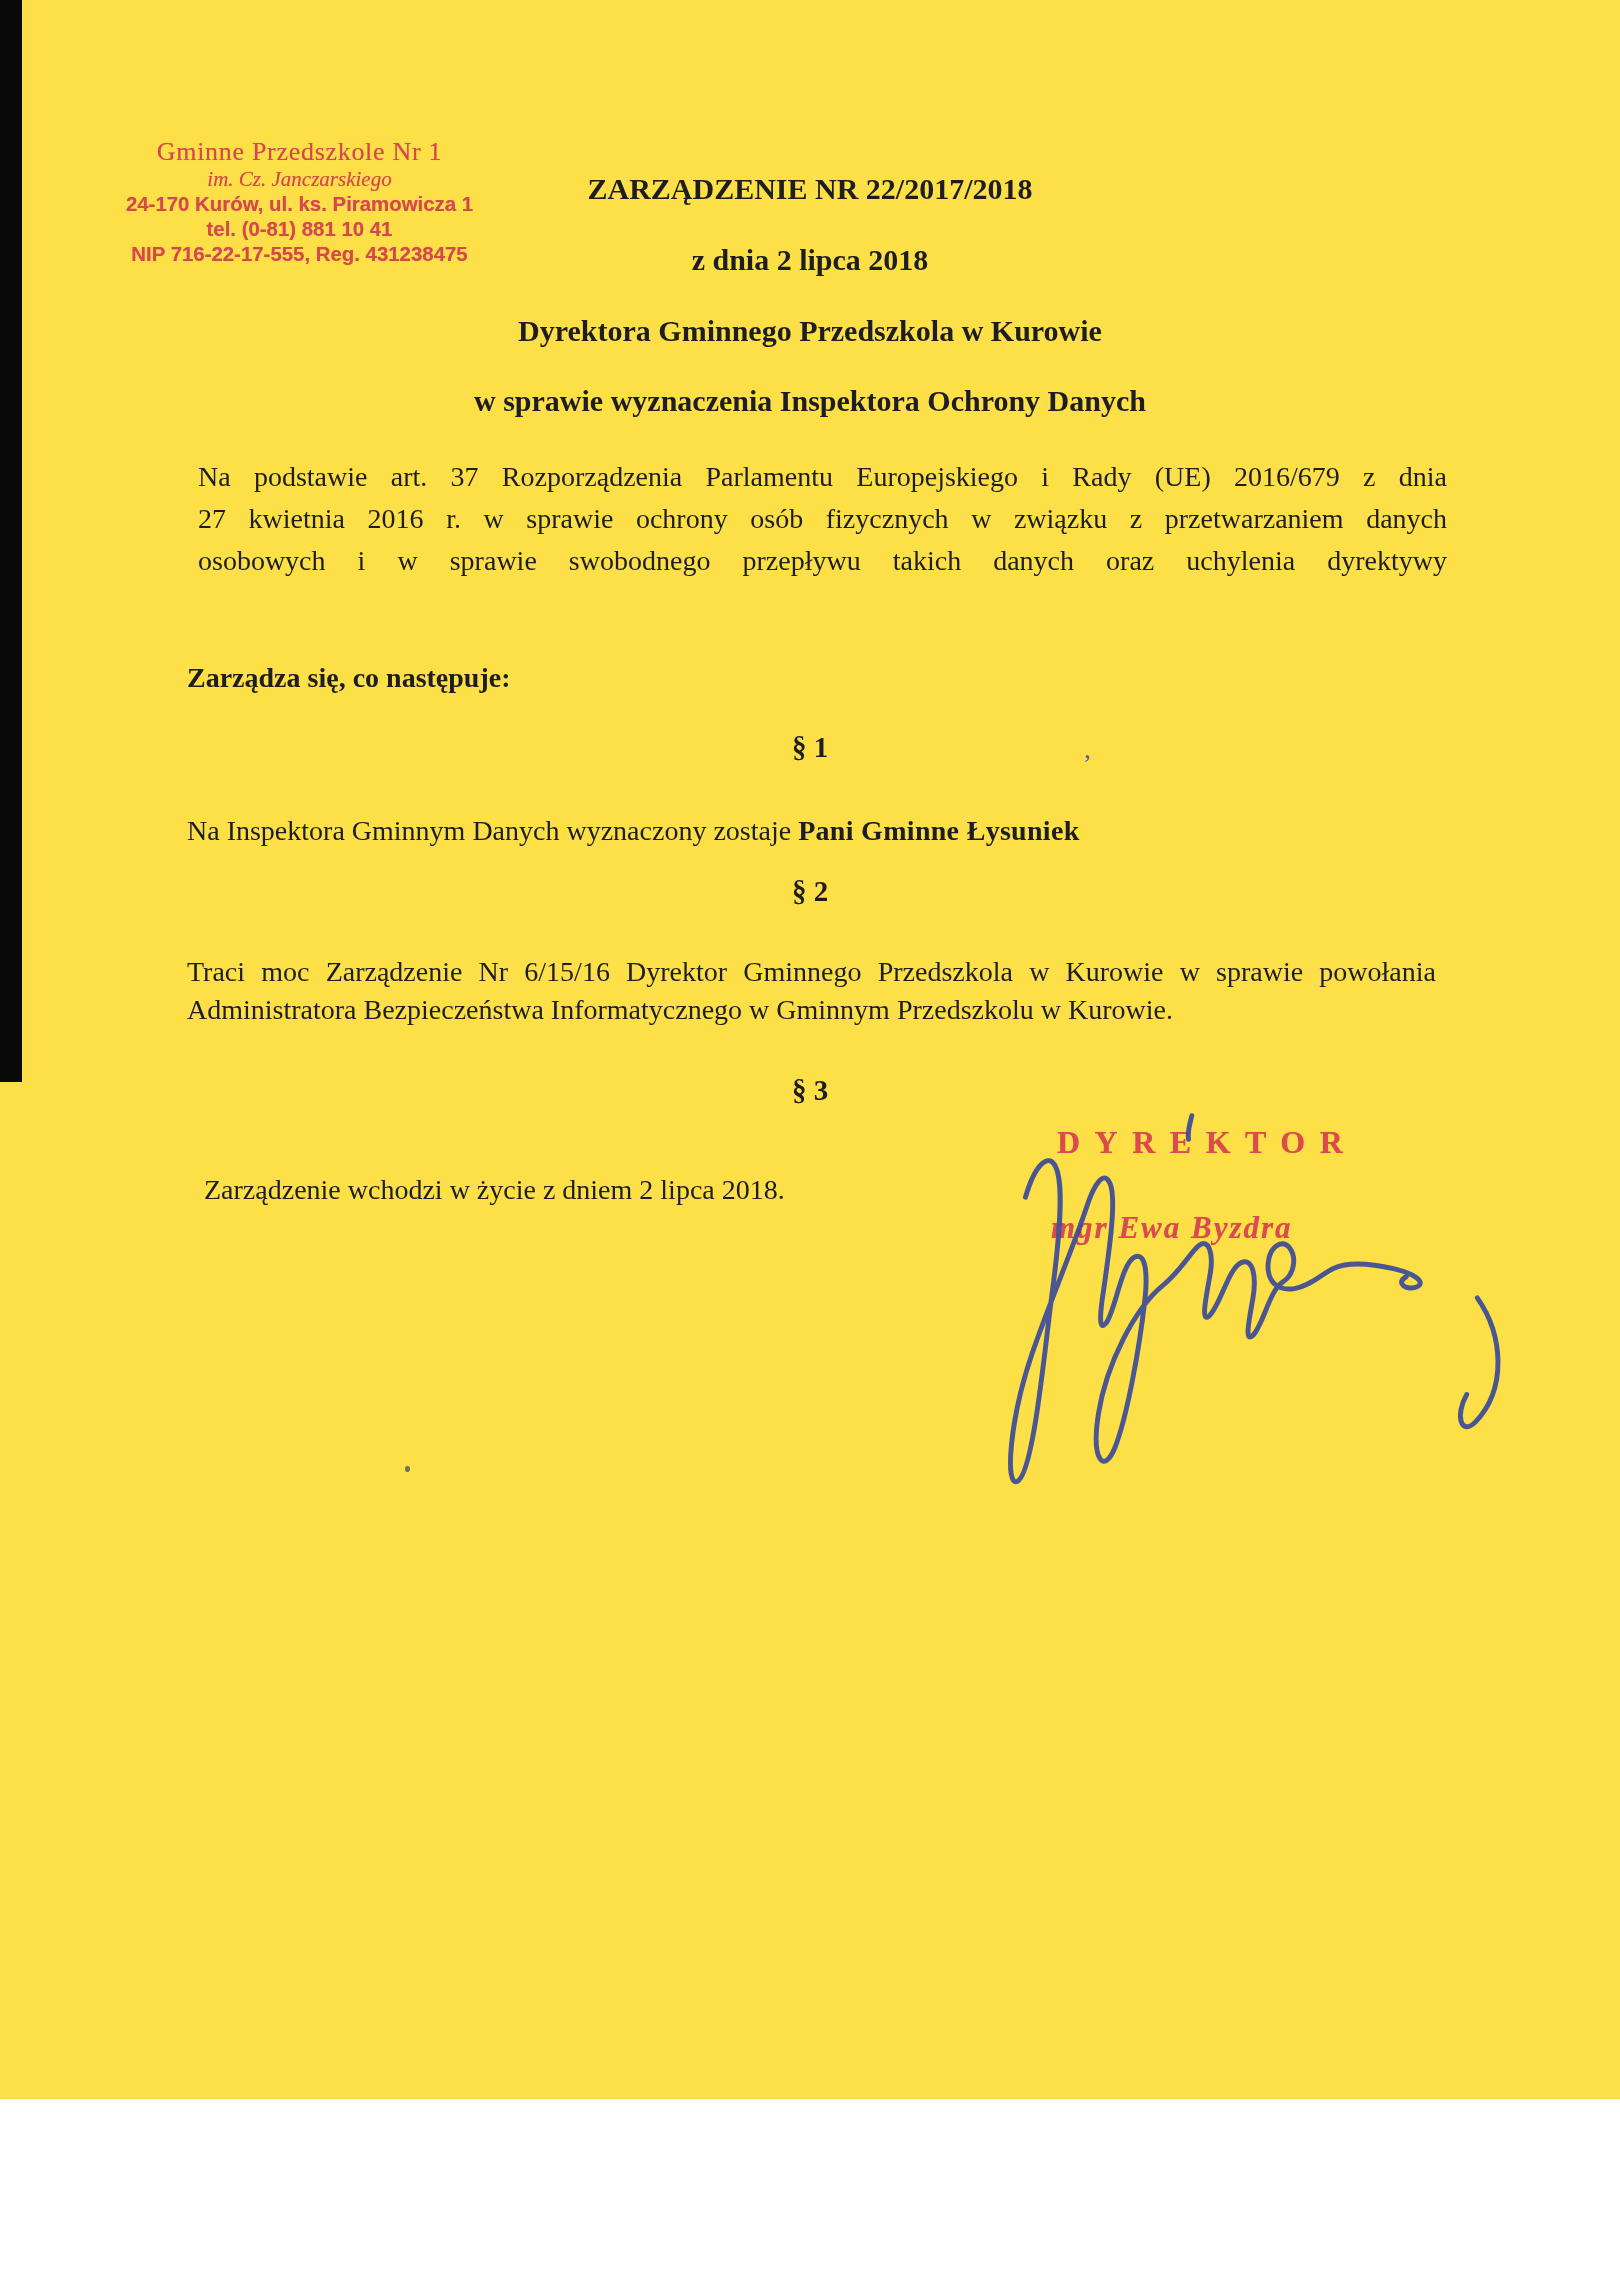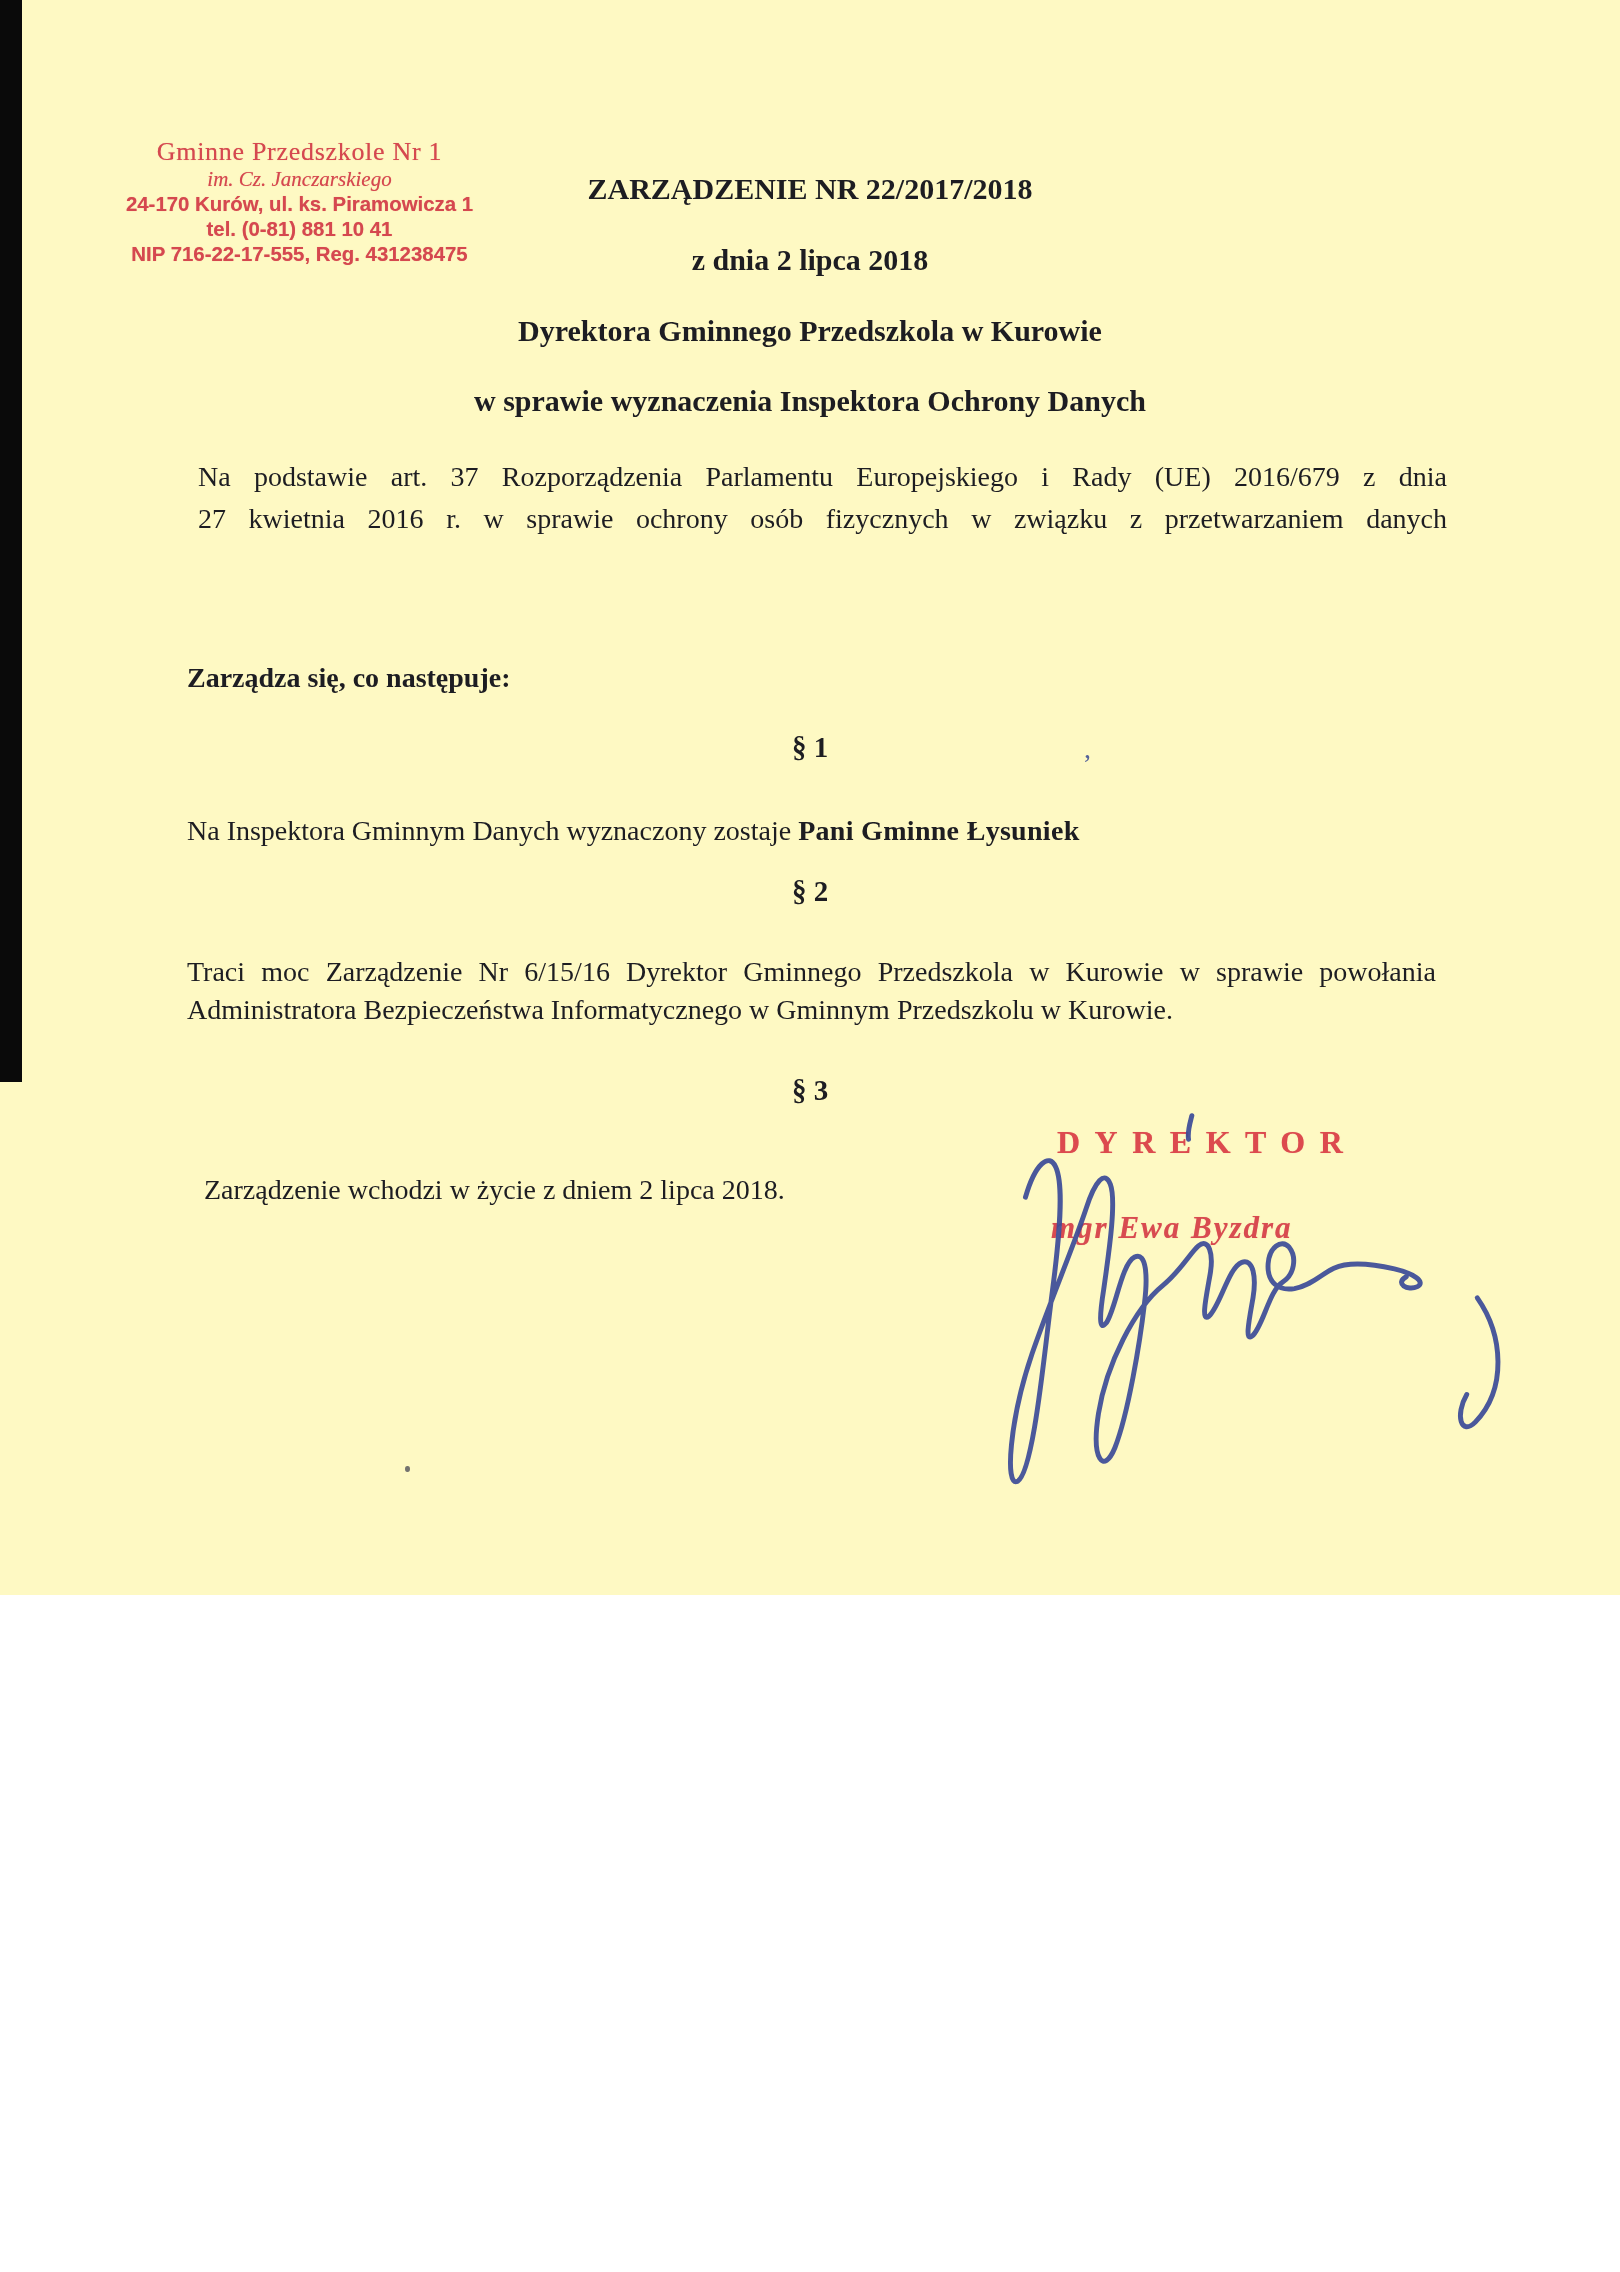--- a/index.html
+++ b/index.html
@@ -1,19 +1,19 @@
 <!DOCTYPE html>
 <html lang="pl" style="font-size:10.5px"><head>
 <meta charset="utf-8">
 <style>
   html,body{margin:0;padding:0;background:#ffffff;}
   .page{
     position:relative;
-    width:1620px;height:1595px;
-    background:#fef9c3;
+    width:1620px;height:2099px;
+    background:#fde047;
     overflow:hidden;
     font-family:"Liberation Serif", serif;
     color:#1d1d22;
   }
   
   .scan-bar{position:absolute;left:0;top:0;width:22.4px;height:1082px;background:#0a0a0a;}
   .speck{position:absolute;background:#111;border-radius:40% 60% 50% 50%;}
   .speck-a{left:5.3px;top:2159px;width:14.5px;height:24px;}
   .speck-b{left:9.2px;top:2194px;width:10px;height:16px;}
   .speck-c{left:37px;top:2254px;width:30px;height:10.5px;border-radius:40%;}
@@ -89,20 +89,21 @@
   <div class="heading">
     <div class="h-title">ZARZĄDZENIE NR 22/2017/2018</div>
     <div class="h-date">z dnia 2 lipca 2018</div>
     <div class="h-issuer">Dyrektora Gminnego Przedszkola w Kurowie</div>
     <div class="h-subject">w sprawie wyznaczenia Inspektora Ochrony Danych</div>
   </div>
 
   <div class="preamble bodytext">
     <div class="jline">Na podstawie art. 37 Rozporządzenia Parlamentu Europejskiego i Rady (UE) 2016/679 z dnia</div>
     <div class="jline">27 kwietnia 2016 r. w sprawie ochrony osób fizycznych w związku z przetwarzaniem danych</div>
+    <div class="jline">osobowych i w sprawie swobodnego przepływu takich danych oraz uchylenia dyrektywy</div>
   </div>
 
   <div class="order-intro">Zarządza się, co następuje:</div>
 
   <div class="sec-head sh1">§ 1</div>
   <div class="stray-comma">,</div>
   <div class="s1-text"><span>Na Inspektora Gminnym Danych wyznaczony zostaje </span><b>Pani Gminne Łysuniek</b></div>
 
   <div class="sec-head sh2">§ 2</div>
   <div class="s2-text">

